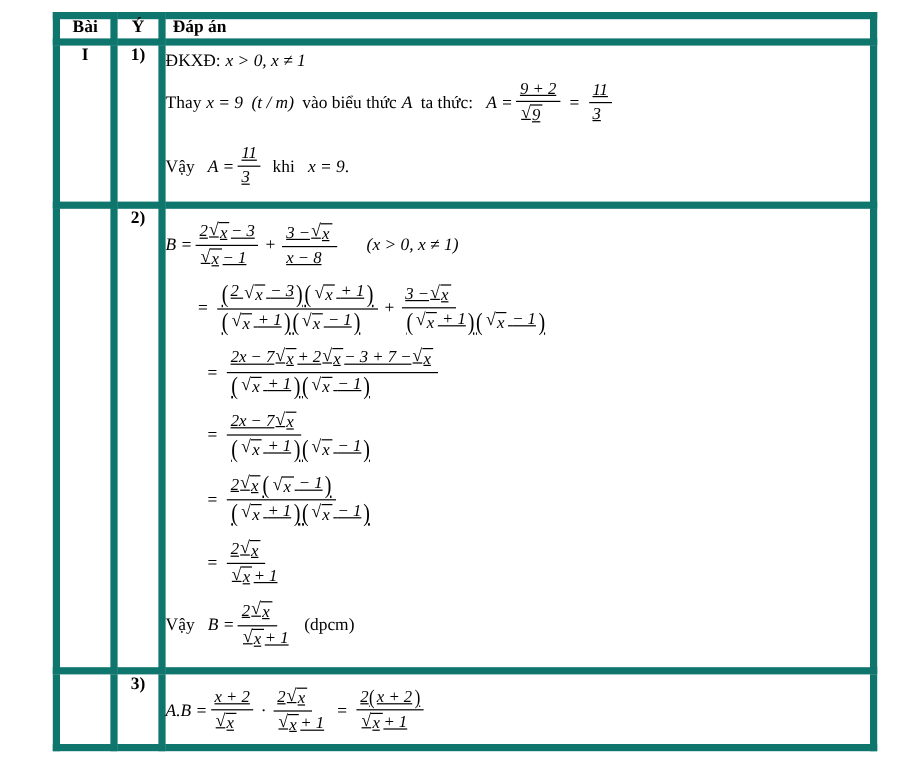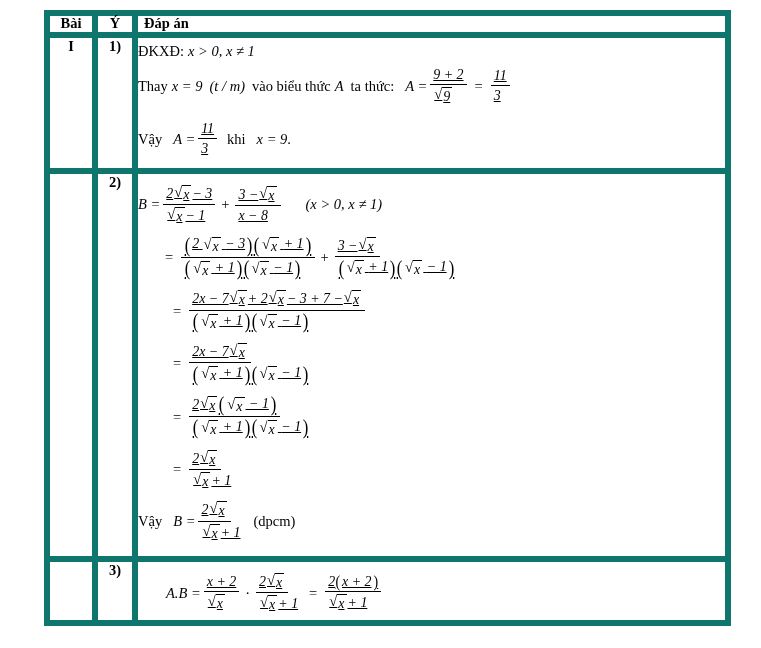--- a/index.html
+++ b/index.html
@@ -534,21 +534,21 @@
             <span class="txt">(dpcm)</span>
           </div>
 
         </td>
       </tr>
 
       <tr>
         <td class="cell-bai"></td>
         <td class="cell-y">3)</td>
         <td class="cell-da">
-          <div class="line" style="margin-top:10px;margin-left:28px;">
+          <div class="line" style="margin-top:10px;">
             <span class="math">A.B =</span>
             <span class="frac">
               <span class="num">
                   <span class="math">x + 2</span>
                 </span>
               <span class="den">
                 <span class="sqrt">
                     <span class="radical">√</span>
                     <span class="rad-body math">x</span>
                   </span>

